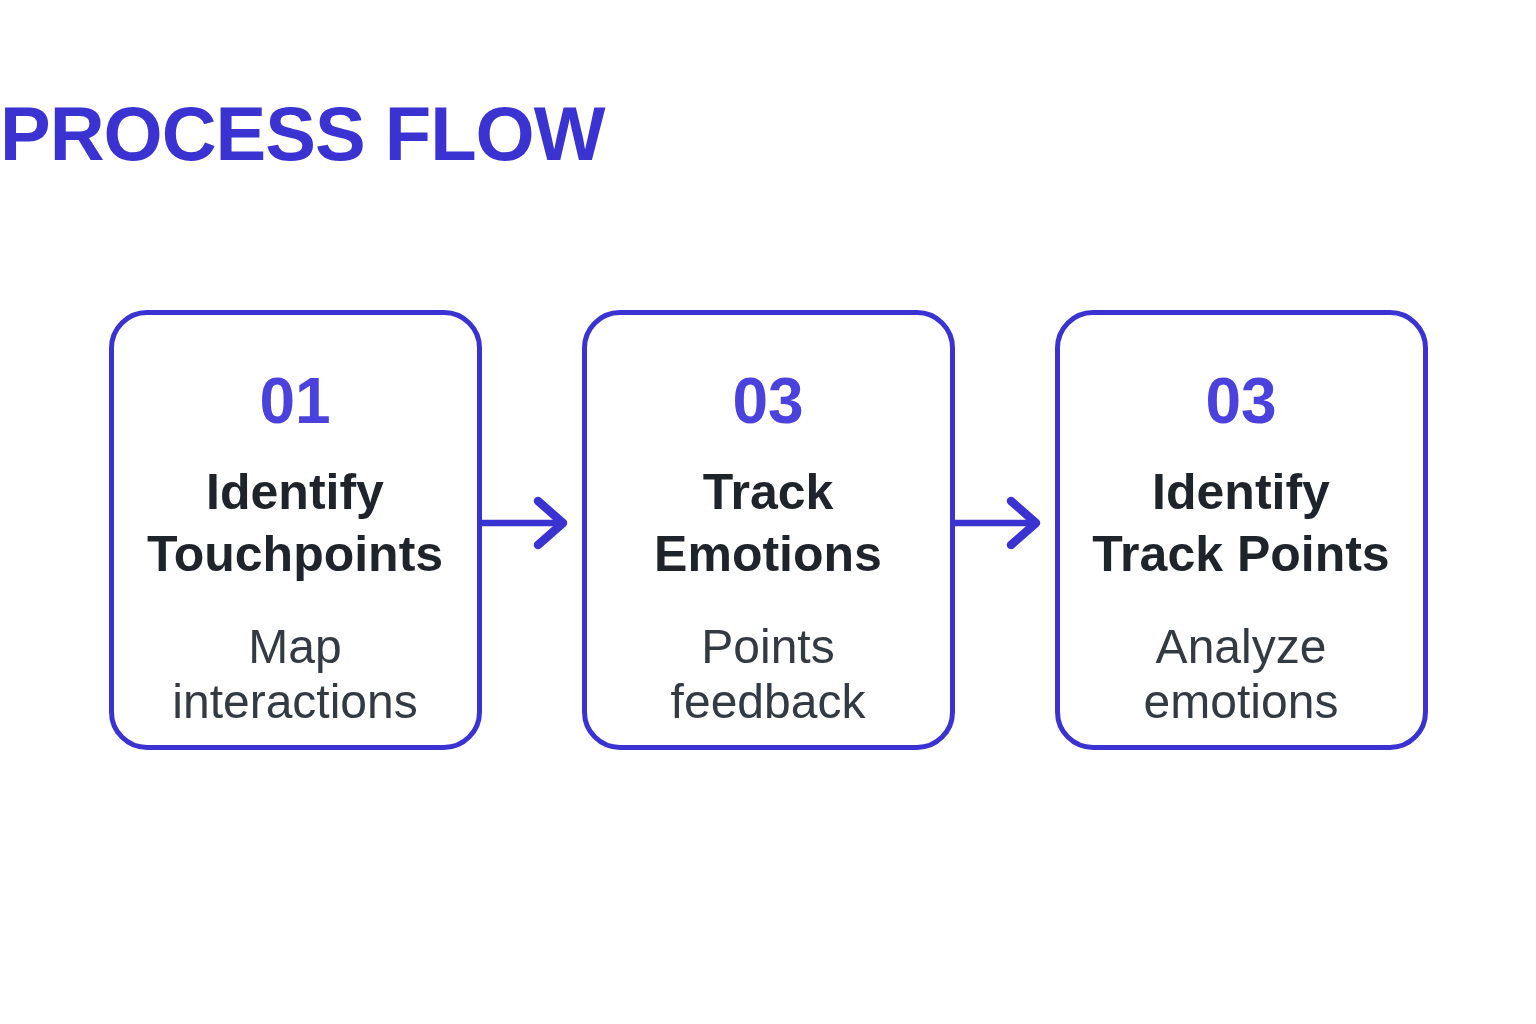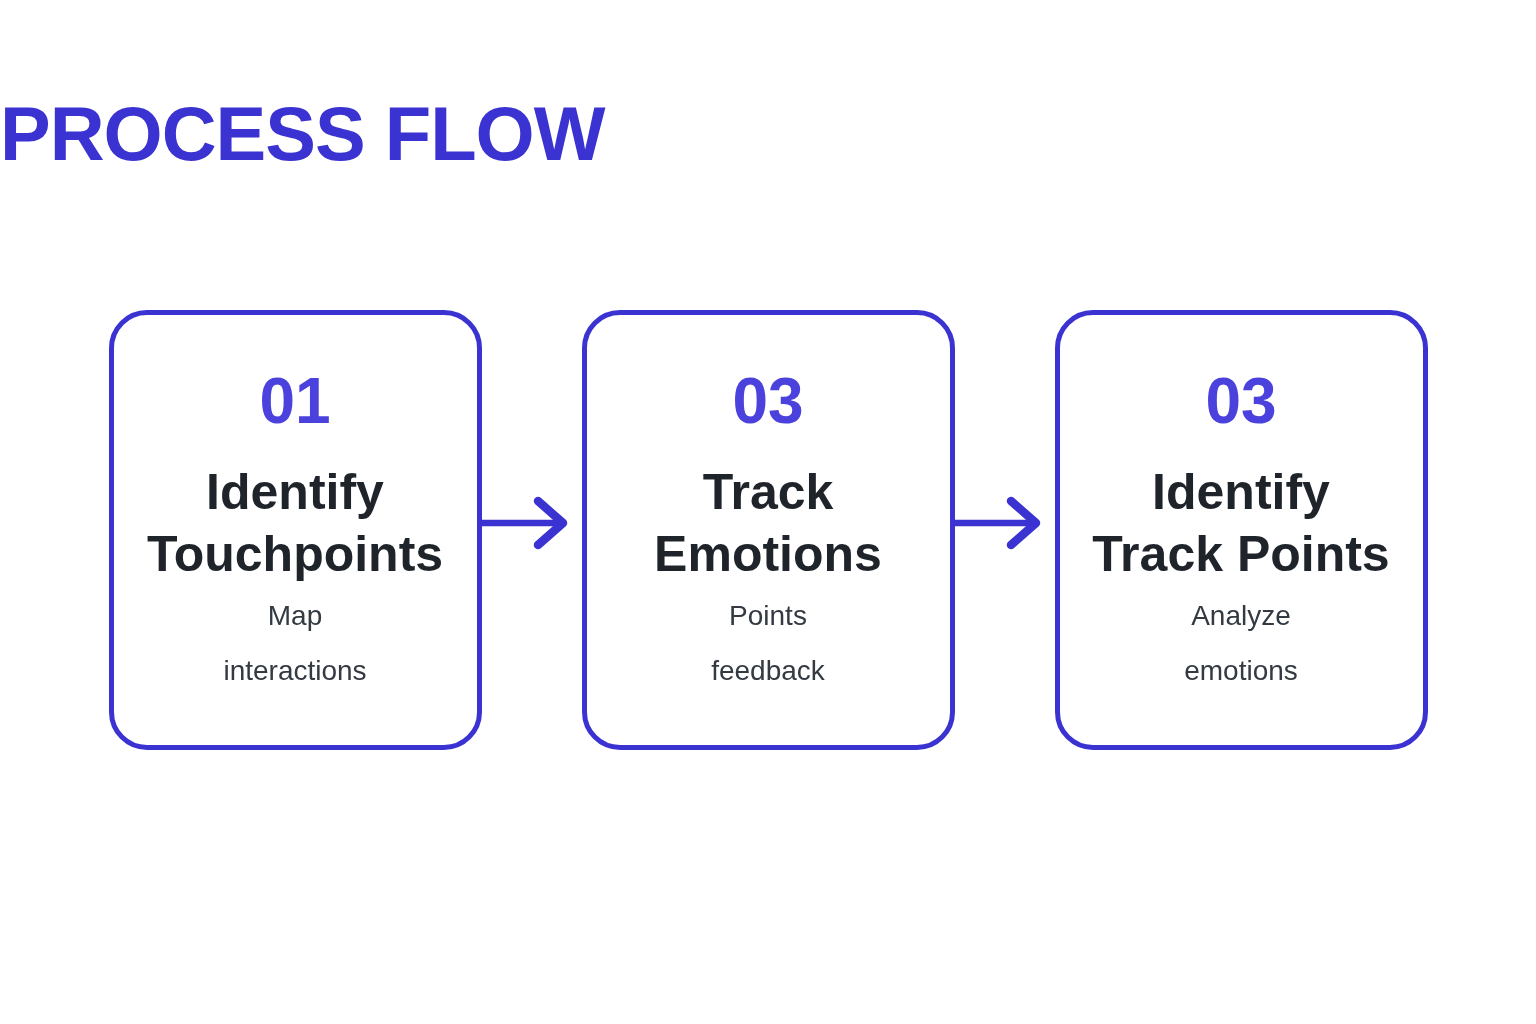--- a/index.html
+++ b/index.html
@@ -57,22 +57,22 @@
     color: var(--color-number);
   }
   .step-title {
     margin-top: 26px;
     font-size: 50px;
     line-height: 62px;
     font-weight: bold;
     color: var(--color-heading);
   }
   .step-subtitle {
-    margin-top: 3px;
-    font-size: 28px;
+    margin-top: 34px;
+    font-size: 48px;
     line-height: 55px;
     font-weight: normal;
     color: var(--color-subtitle);
   }
   .step-title span, .step-subtitle span { display: block; }
   .arrow {
     width: 100px;
     height: 90px;
     flex: 0 0 auto;
     color: var(--color-accent);

